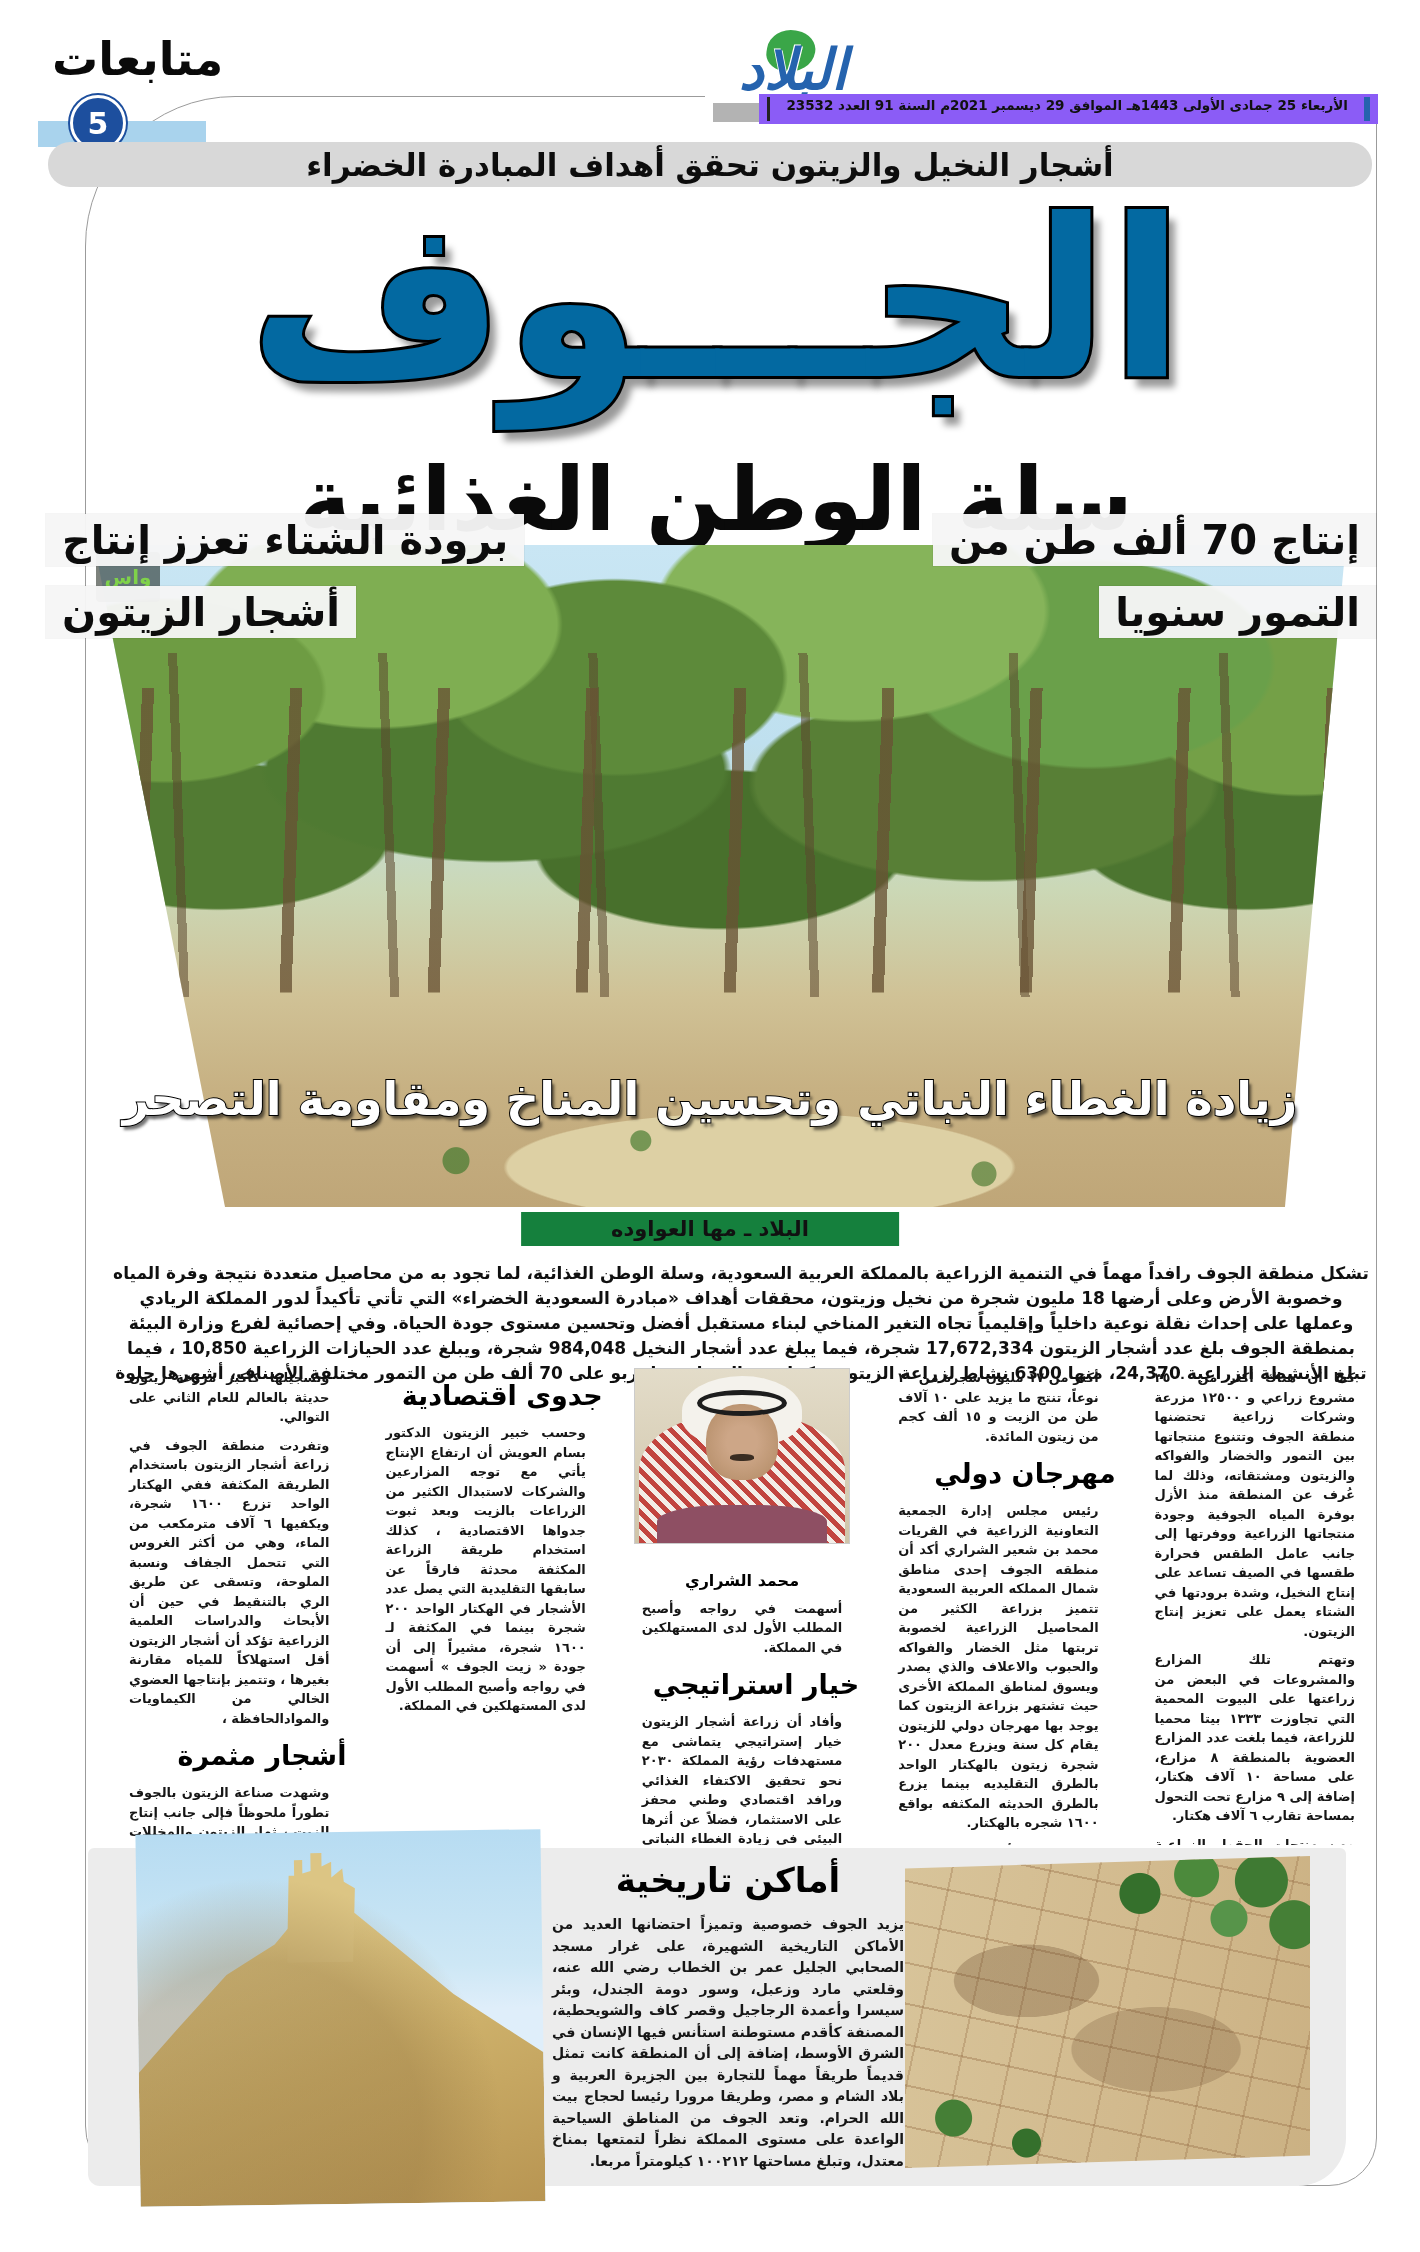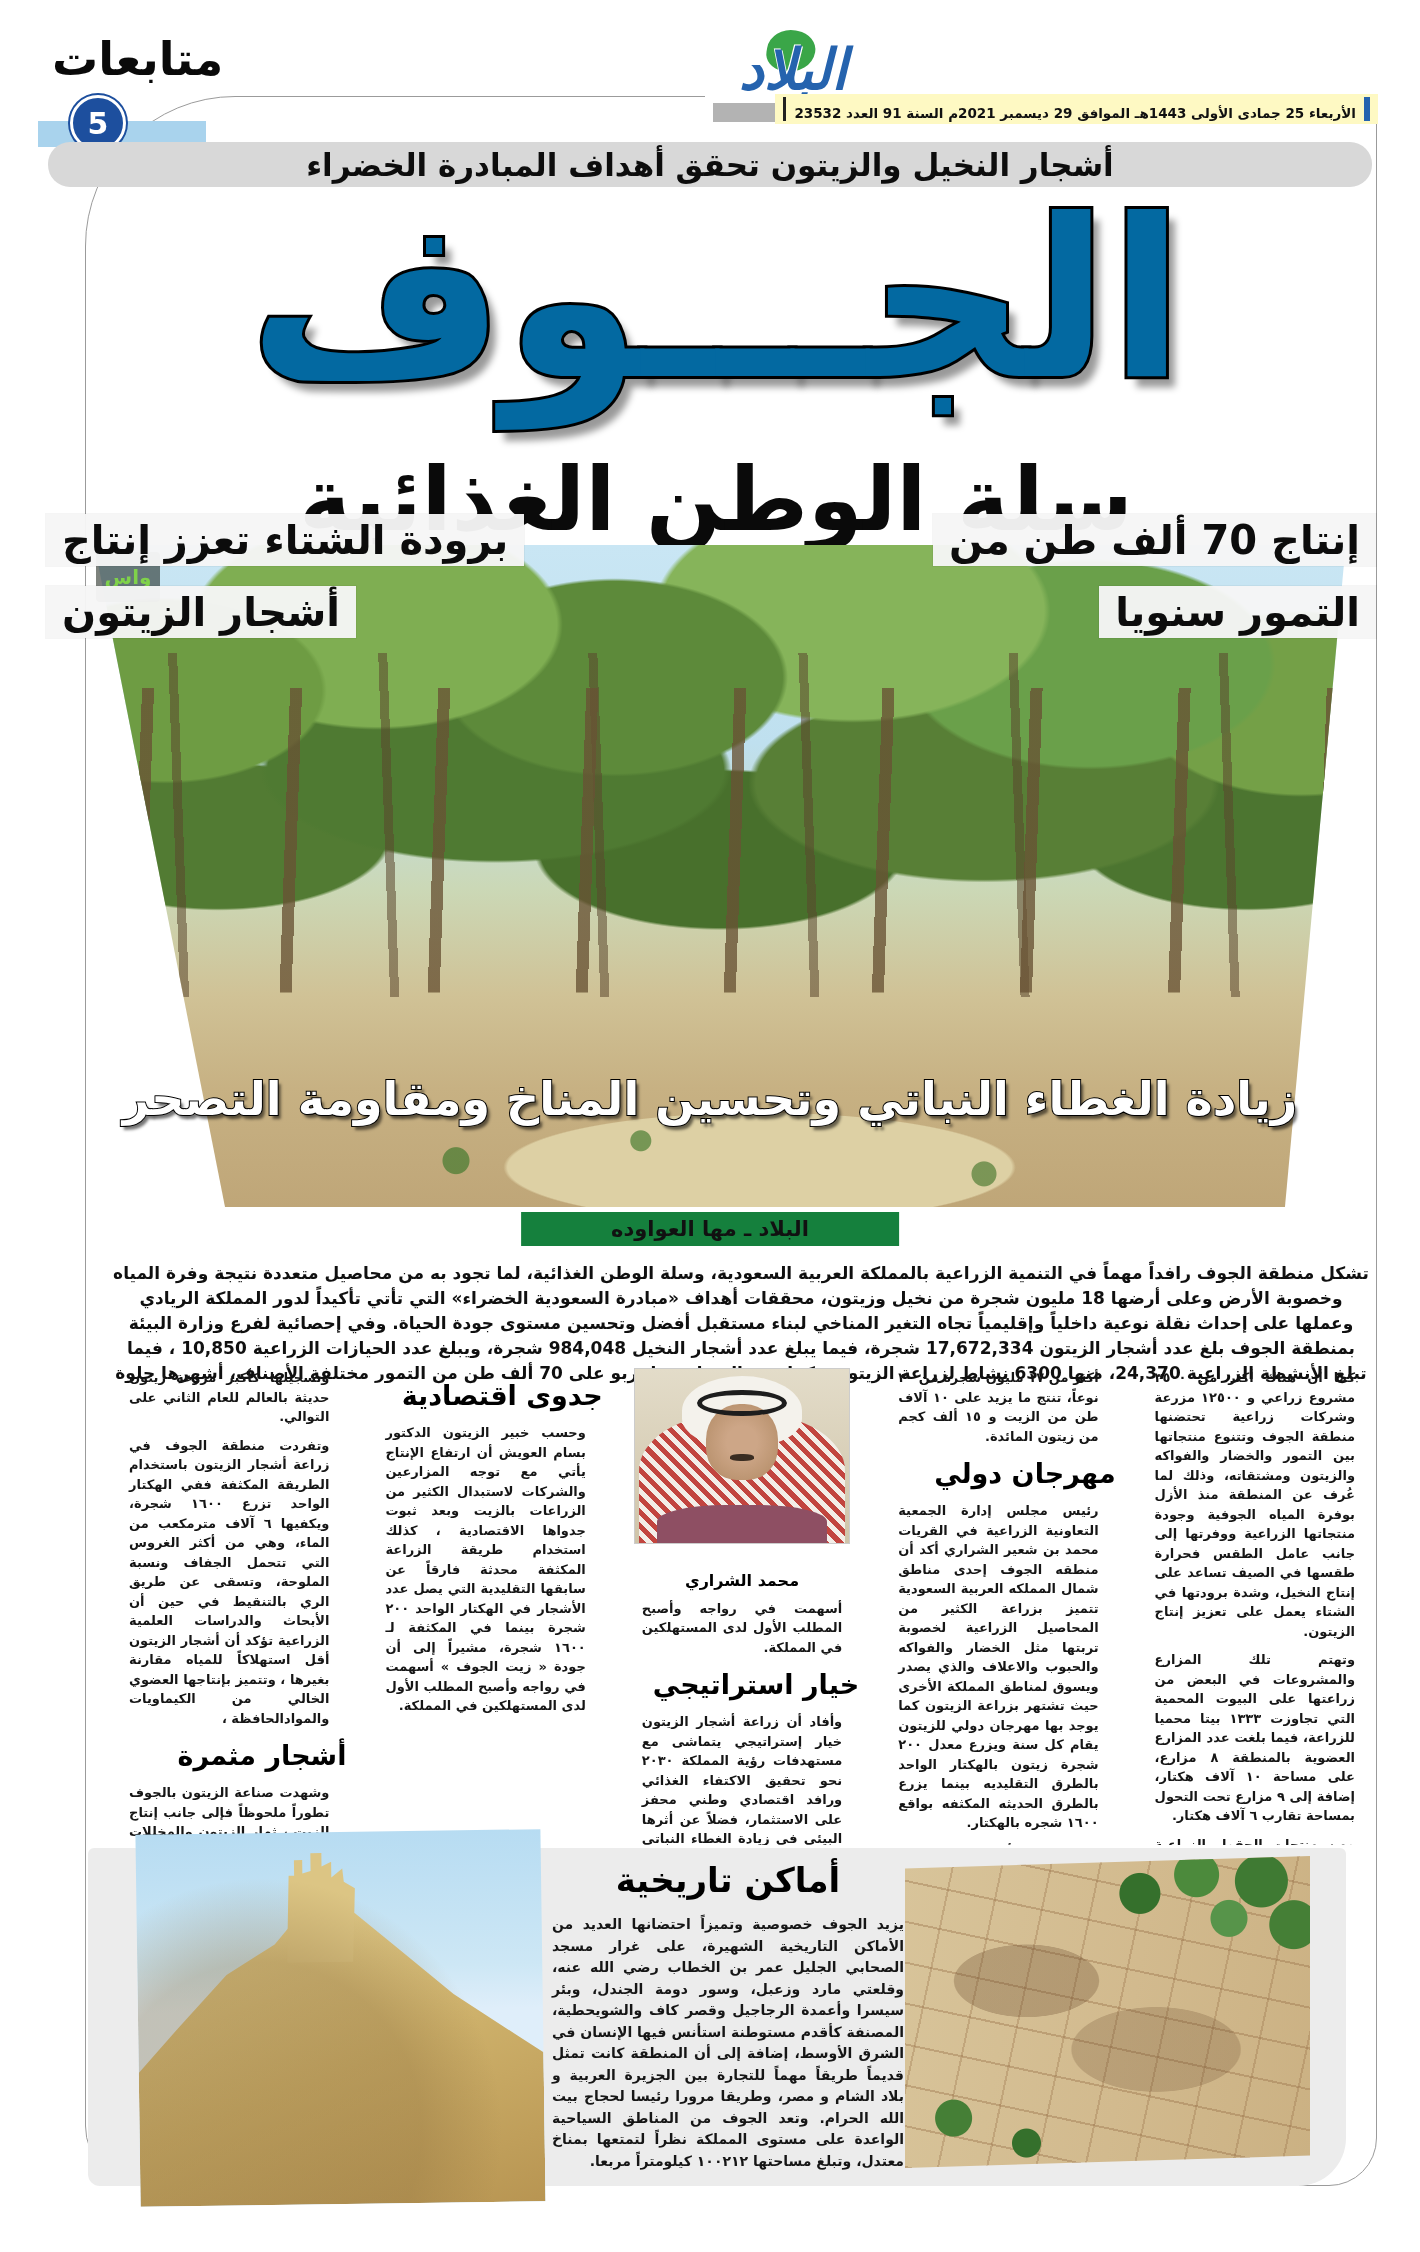--- a/index.html
+++ b/index.html
@@ -16,22 +16,22 @@
   .page-band { position:absolute; left:38px; top:121px; width:168px; height:26px; background:#a9d3ed; }
   .page-circle { position:absolute; left:70px; top:95px; width:56px; height:56px; background:#1d4f9e;
                  border:3px solid #fff; box-shadow:0 0 0 2px #1d4f9e; border-radius:50%;
                  color:#fff; font-size:30px; font-weight:900; display:flex; align-items:center; justify-content:center; }
   .logo { position:absolute; left:705px; top:38px; width:176px; height:66px; text-align:center; background:#fff; }
   .logo-green { position:absolute; left:62px; top:-8px; width:48px; height:42px; background:#3aa648;
                 border-radius:55% 45% 60% 40%; transform:rotate(10deg); }
   .logo-text { position:relative; font-size:56px; line-height:64px; font-weight:900; color:#2563ae;
                text-shadow:1px 1px 0 #fff, -1px -1px 0 #fff; font-style:italic; }
   .logo-bar { position:absolute; left:713px; top:103px; width:160px; height:19px; background:#b3b3b3; }
-  .date-box { position:absolute; right:42px; top:94px; background:#fef9c3; padding:3px 8px; display:flex;
-              align-items:flex-end; gap:8px; direction:rtl; }
+  .date-box { position:absolute; right:42px; top:94px; background:#8b5cf6; padding:3px 8px; display:flex;
+              align-items:flex-start; gap:16px; direction:rtl; }
   .date-accent { width:6px; height:24px; background:#2563ae; }
   .date-tick { width:3px; height:24px; background:#222; }
   .date-text { font-size:13.5px; font-weight:700; color:#111; white-space:nowrap; }
 
   
   .banner { position:absolute; left:48px; top:142px; width:1324px; height:45px; background:#d8d8d8;
             border-radius:22px; display:flex; align-items:center; justify-content:center;
             font-size:31px; font-weight:900; color:#0d0d0d; direction:rtl; }
 
   

